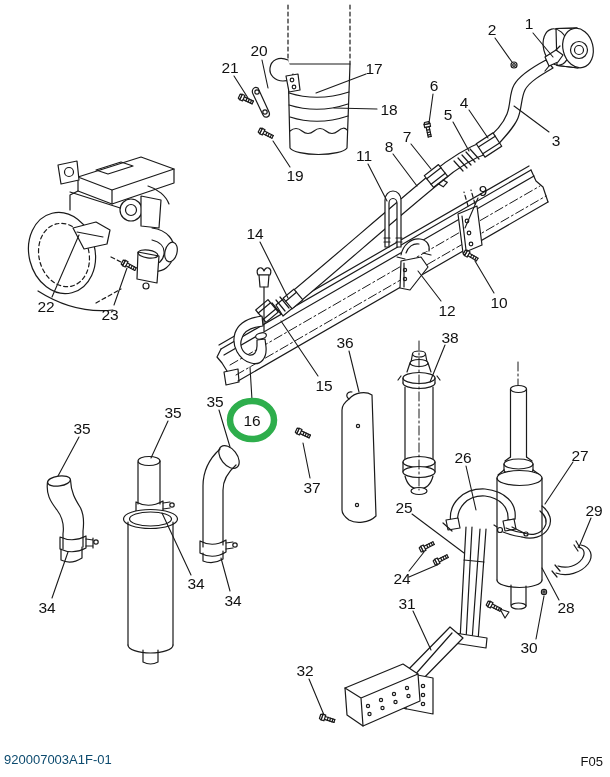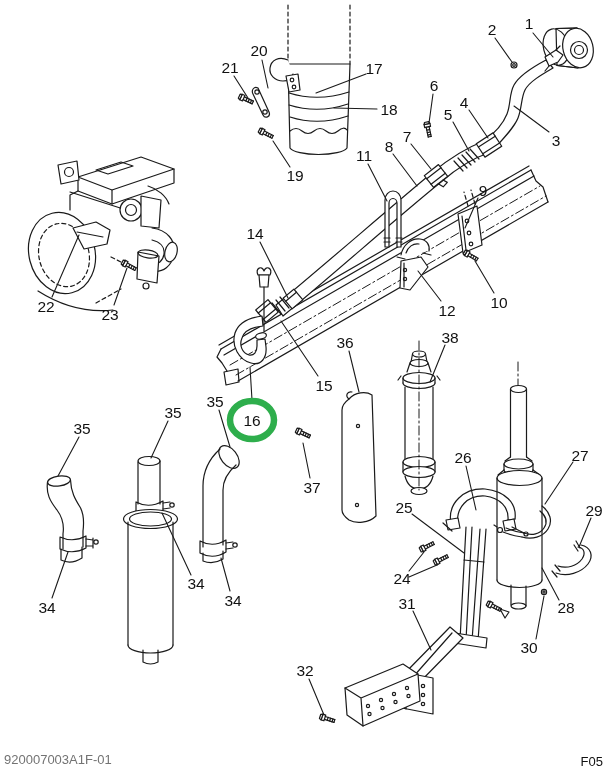--- a/index.html
+++ b/index.html
@@ -5,21 +5,21 @@
   html,body{margin:0;padding:0;}
   body{width:610px;height:777px;position:relative;background:#ffffff;overflow:hidden;}
   #diagram{display:block;}
   #diagram path,#diagram line,#diagram ellipse,#diagram circle,#diagram rect{
     stroke:#1a1a1a;stroke-width:1.2;fill:none;stroke-linejoin:round;stroke-linecap:round;}
   #diagram .wf{fill:#ffffff;}
   #diagram .dash{stroke-dasharray:4 3;}
   #diagram .dashdot{stroke-dasharray:9 3 2 3;stroke-width:1;}
   #diagram .leader{stroke-width:1.1;}
   #diagram text.callout{stroke:none;fill:#111111;font:15.5px "Liberation Sans",sans-serif;text-anchor:middle;}
-  .doc-id{position:absolute;left:4px;top:752px;font:13px "Liberation Sans",sans-serif;color:#737373;text-align:right;}
+  .doc-id{position:absolute;left:4px;top:752px;font:13px "Liberation Sans",sans-serif;color:#0c4a6e;text-align:right;}
   .page-code{position:absolute;right:7px;top:754px;font:13px "Liberation Sans",sans-serif;color:#111;}
 </style>
 </head>
 <body>
 
 <svg id="diagram" width="610" height="777" viewBox="0 0 610 777">
   <defs>
     <g id="bolt">
       <path d="M0,-3 L3,-3 L3,3 L0,3 Z" class="wf"></path>
       <path d="M-2,-2.2 L0,-3 L0,3 L-2,2.2 Z" class="wf"></path>

